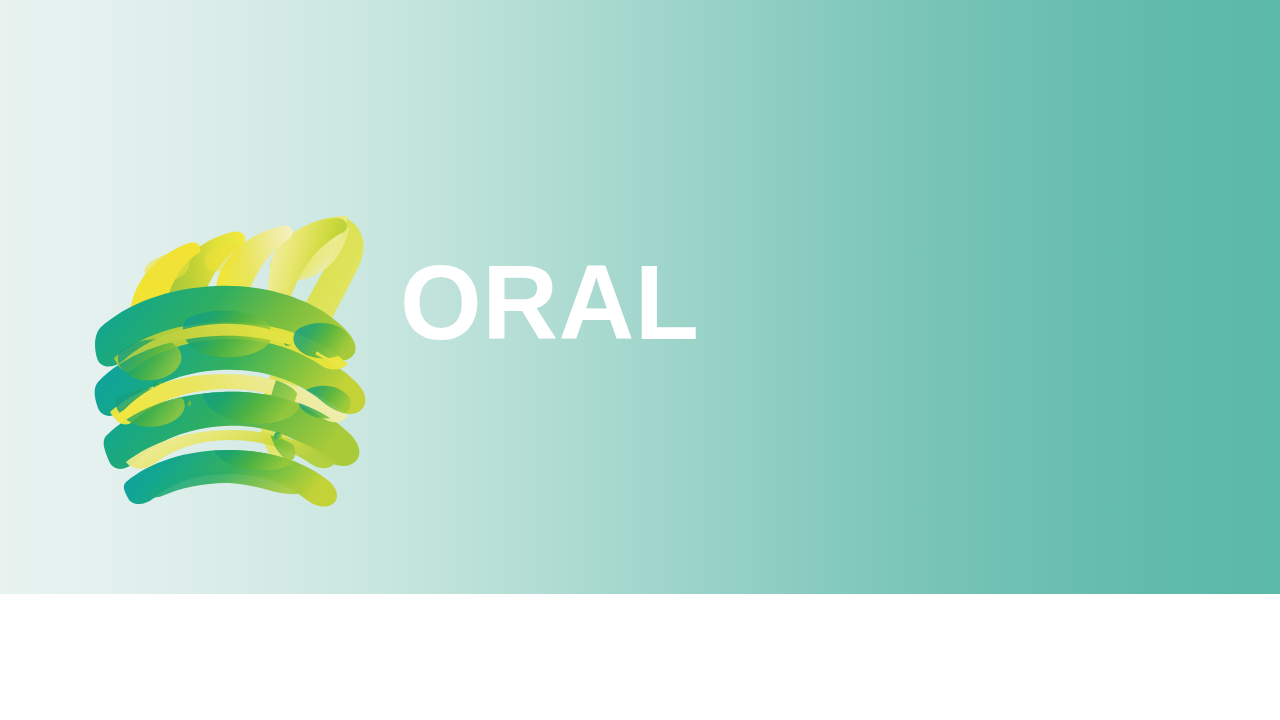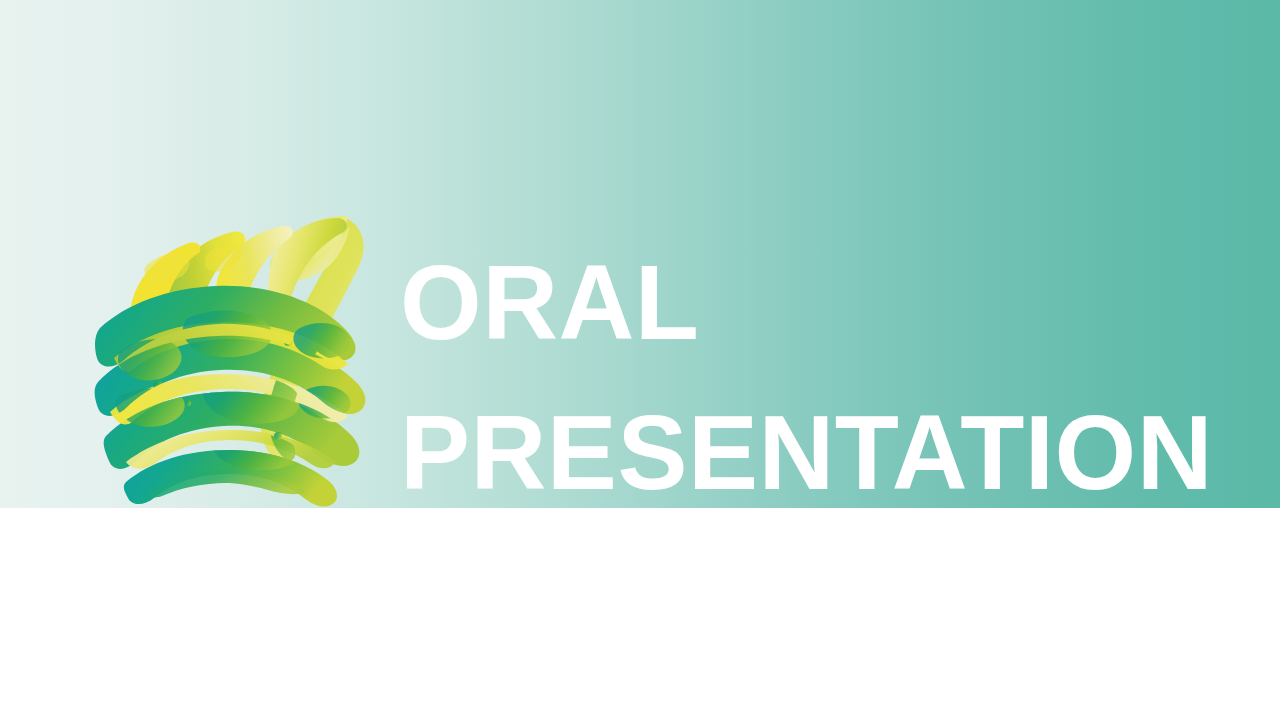--- a/index.html
+++ b/index.html
@@ -8,21 +8,21 @@
     padding: 0;
     background: #ffffff;
   }
   body {
     font-family: "Liberation Sans", sans-serif;
   }
 
   .slide {
     position: relative;
     width: 1280px;
-    height: 508px;
+    height: 594px;
     overflow: hidden;
     background: linear-gradient(
       to right,
       #e8f3f0 0%,
       #e4f1ee 8%,
       #d9ecE8 18%,
       #c7e6df 30%,
       #b2ddd4 42%,
       #9fd5cb 52%,
       #8bccC1 62%,
@@ -257,16 +257,15 @@
         <path d="M56,64 C68,54 84,50 94,56 C100,60 98,70 90,76
                  C80,83 64,84 57,78 C51,73 51,68 56,64 Z"></path>
         <path d="M118,52 C128,44 142,42 148,48 C152,53 148,62 140,67
                  C130,73 118,73 114,67 C111,62 113,56 118,52 Z"></path>
       </g>
     </svg>
   </div>
 
   <div class="title-block">
     <span class="title-line">ORAL</span>
-    <span class="title-line">PRESENTATION</span>
   </div>
 
 </div>
 
 </body></html>

